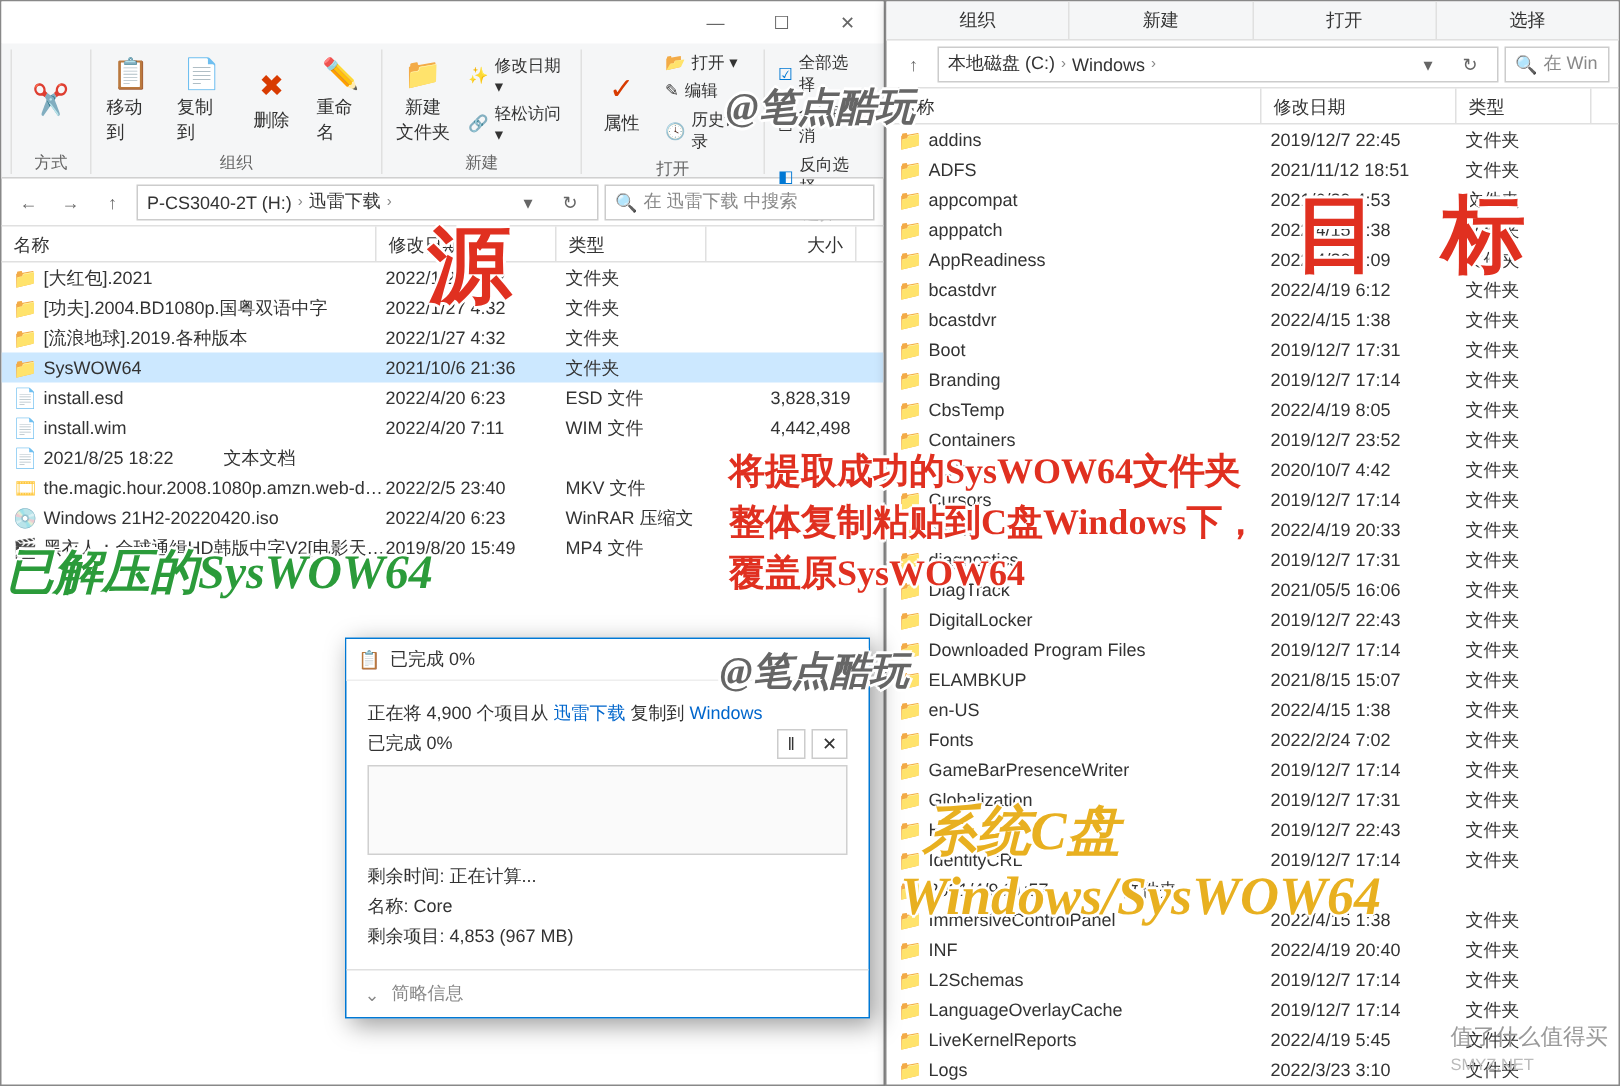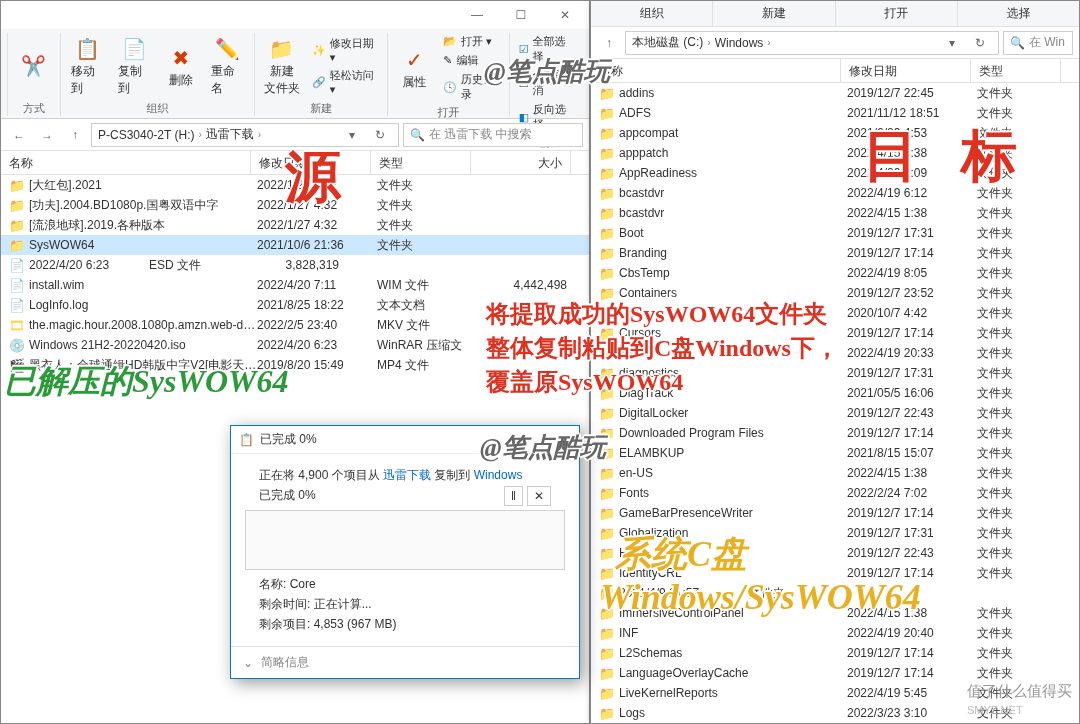--- a/index.html
+++ b/index.html
@@ -30,21 +30,21 @@
 .folder-ico { color:#ffc83d; }
 .overlay-text { position:absolute; font-weight:bold; pointer-events:none; text-shadow:-1px -1px 0 #fff,1px -1px 0 #fff,-1px 1px 0 #fff,1px 1px 0 #fff,-2px 0 0 #fff,2px 0 0 #fff,0 -2px 0 #fff,0 2px 0 #fff; }
 .ov-green { color:#2b9b3a; font-family:"STKaiti","KaiTi",serif; font-style:italic; }
 .ov-red { color:#e03020; font-family:"STKaiti","KaiTi",serif; }
 .ov-yellow { color:#e8b020; font-family:"STKaiti","KaiTi",serif; font-style:italic; }
 .ov-gray { color:#666; font-family:"STKaiti","KaiTi",serif; font-style:italic; }
 .dialog { position:absolute; left:230px; top:425px; width:350px; background:#fff; border:1px solid #0078d4; box-shadow:4px 4px 16px rgba(0,0,0,.4); }
 .dlg-title { height:28px; background:#fff; color:#333; display:flex; align-items:center; padding:0 8px; font-size:12px; justify-content:space-between; border-bottom:1px solid #eee; }
 .dlg-title-icon { display:flex; align-items:center; gap:6px; }
 .dlg-body { padding:10px 14px; font-size:12px; color:#333; }
-.dlg-line { margin:3px 14px; }
+.dlg-line { margin:3px 0; }
 .dlg-link { color:#0066cc; }
 .progress-box { width:100%; height:60px; border:1px solid #d0d0d0; margin:6px 0; background:#fafafa; }
 .dlg-footer { height:32px; border-top:1px solid #e0e0e0; display:flex; align-items:center; padding:0 12px; gap:8px; color:#888; }
 .crumb-sep { color:#888; font-size:10px; }
 .watermark { position:absolute; right:8px; bottom:6px; font-size:15px; color:#999; font-family:"STKaiti",serif; }
 </style>
 </head>
 <body>
 
 <div class="window left-window">
@@ -194,34 +194,34 @@
       </div>
       <div class="frow sel">
         <span class="fico folder-ico">📁</span>
     <span style="width:228px;overflow:hidden;text-overflow:ellipsis;white-space:nowrap">SysWOW64</span>
     <span style="width:120px">2021/10/6 21:36</span>
     <span style="width:100px">文件夹</span>
     <span style="width:90px;text-align:right"></span>
       </div>
       <div class="frow">
         <span class="fico folder-ico">📄</span>
+    <span style="width:228px;overflow:hidden;text-overflow:ellipsis;white-space:nowrap">install.esd</span>
     <span style="width:120px">2022/4/20 6:23</span>
     <span style="width:100px">ESD 文件</span>
     <span style="width:90px;text-align:right">3,828,319</span>
       </div>
       <div class="frow">
         <span class="fico folder-ico">📄</span>
     <span style="width:228px;overflow:hidden;text-overflow:ellipsis;white-space:nowrap">install.wim</span>
     <span style="width:120px">2022/4/20 7:11</span>
     <span style="width:100px">WIM 文件</span>
     <span style="width:90px;text-align:right">4,442,498</span>
       </div>
       <div class="frow">
         <span class="fico folder-ico">📄</span>
-    <span style="width:228px;overflow:hidden;text-overflow:ellipsis;white-space:nowrap">LogInfo.log</span>
     <span style="width:120px">2021/8/25 18:22</span>
     <span style="width:100px">文本文档</span>
     <span style="width:90px;text-align:right"></span>
       </div>
       <div class="frow">
         <span class="fico folder-ico">🎞</span>
     <span style="width:228px;overflow:hidden;text-overflow:ellipsis;white-space:nowrap">the.magic.hour.2008.1080p.amzn.web-dl.d...</span>
     <span style="width:120px">2022/2/5 23:40</span>
     <span style="width:100px">MKV 文件</span>
     <span style="width:90px;text-align:right"></span>
@@ -480,22 +480,22 @@
   </div>
   <div class="dlg-body">
     <div class="dlg-line">
       <span>正在将 4,900 个项目从 </span><span class="dlg-link">迅雷下载</span><span> 复制到 </span><span class="dlg-link">Windows</span>
     </div>
     <div class="dlg-line" style="display:flex;justify-content:space-between;align-items:center">
       <span>已完成 0%</span>
       <span><span style="padding:2px 6px;border:1px solid #ccc;margin-right:4px">‖</span><span style="padding:2px 6px;border:1px solid #ccc">✕</span></span>
     </div>
     <div class="progress-box"></div>
+    <div class="dlg-line"><span>剩余时间: </span><span>正在计算...</span></div>
     <div class="dlg-line"><span>名称: </span><span>Core</span></div>
-    <div class="dlg-line"><span>剩余时间: </span><span>正在计算...</span></div>
     <div class="dlg-line"><span>剩余项目: </span><span>4,853 (967 MB)</span></div>
   </div>
   <div class="dlg-footer">
     <span>⌄</span>
     <span>简略信息</span>
   </div>
 </div>
 
 <div class="overlay-text ov-red" style="left:285px;top:140px;font-size:56px">源</div>
 <div class="overlay-text ov-red" style="left:863px;top:119px;font-size:56px;letter-spacing:14px">目 标</div>

